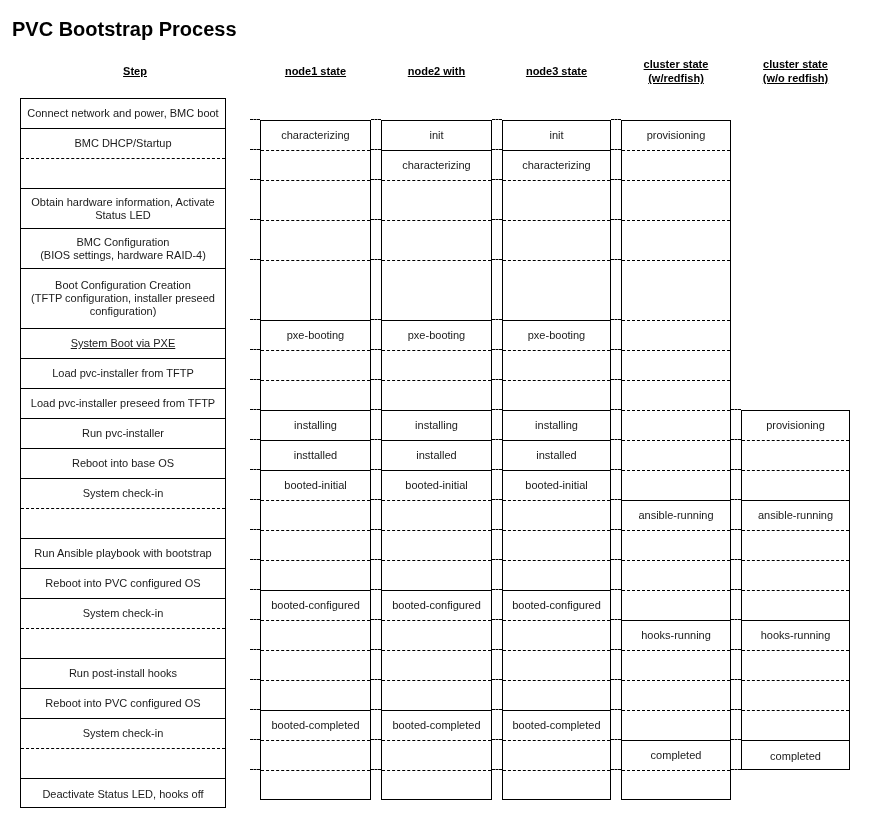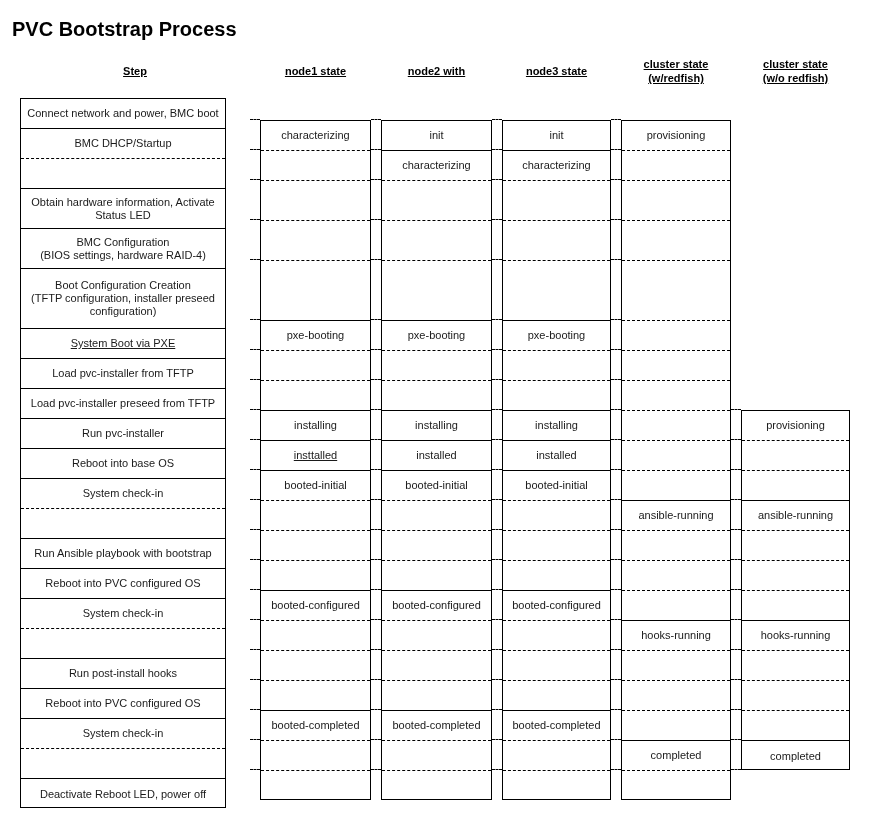--- a/index.html
+++ b/index.html
@@ -86,34 +86,34 @@
       <div class="cell div-dashed" style="height: 30px;">System check-in</div>
       <div class="cell div-solid" style="height: 30px;"></div>
       <div class="cell div-solid" style="height: 30px;">Run Ansible playbook with bootstrap</div>
       <div class="cell div-solid" style="height: 30px;">Reboot into PVC configured OS</div>
       <div class="cell div-dashed" style="height: 30px;">System check-in</div>
       <div class="cell div-solid" style="height: 30px;"></div>
       <div class="cell div-solid" style="height: 30px;">Run post-install hooks</div>
       <div class="cell div-solid" style="height: 30px;">Reboot into PVC configured OS</div>
       <div class="cell div-dashed" style="height: 30px;">System check-in</div>
       <div class="cell div-solid" style="height: 30px;"></div>
-      <div class="cell div-none" style="height: 30px;">Deactivate Reboot LED, power off</div>
+      <div class="cell div-none" style="height: 30px;">Deactivate Status LED, hooks off</div>
     </div>
     <div class="col-header" style="left: 260px; width: 111px; top: 54px; height: 34px;">node1 state</div>
     <div class="col-box" style="left: 260px; top: 120px; width: 111px; height: 680px;">
       <div class="cell div-dashed" style="height: 30px;">characterizing</div>
       <div class="cell div-dashed" style="height: 30px;"></div>
       <div class="cell div-dashed" style="height: 40px;"></div>
       <div class="cell div-dashed" style="height: 40px;"></div>
       <div class="cell div-solid" style="height: 60px;"></div>
       <div class="cell div-dashed" style="height: 30px;">pxe-booting</div>
       <div class="cell div-dashed" style="height: 30px;"></div>
       <div class="cell div-solid" style="height: 30px;"></div>
       <div class="cell div-solid" style="height: 30px;">installing</div>
-      <div class="cell div-solid" style="height: 30px; text-decoration: underline;">insttalled</div>
+      <div class="cell div-solid" style="height: 30px;">insttalled</div>
       <div class="cell div-dashed" style="height: 30px;">booted-initial</div>
       <div class="cell div-dashed" style="height: 30px;"></div>
       <div class="cell div-dashed" style="height: 30px;"></div>
       <div class="cell div-solid" style="height: 30px;"></div>
       <div class="cell div-dashed" style="height: 30px;">booted-configured</div>
       <div class="cell div-dashed" style="height: 30px;"></div>
       <div class="cell div-dashed" style="height: 30px;"></div>
       <div class="cell div-solid" style="height: 30px;"></div>
       <div class="cell div-dashed" style="height: 30px;">booted-completed</div>
       <div class="cell div-dashed" style="height: 30px;"></div>

